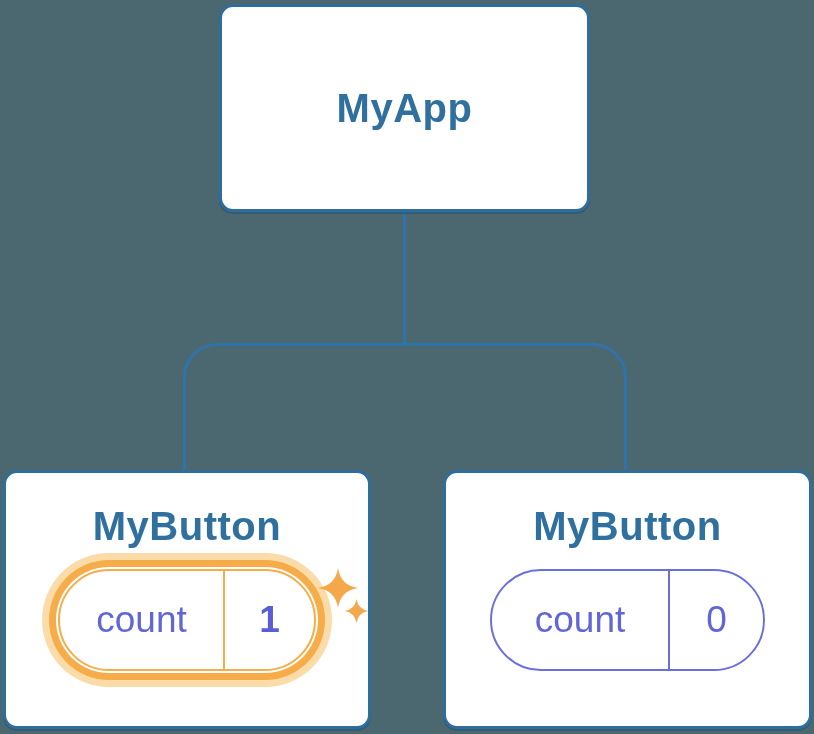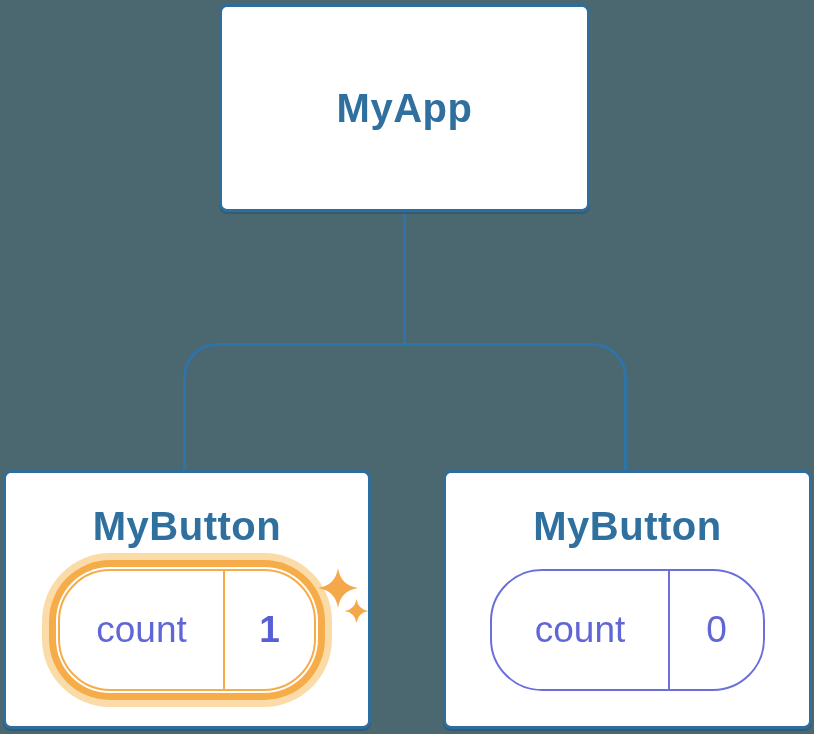--- a/index.html
+++ b/index.html
@@ -36,21 +36,21 @@
     border-bottom: none;
     border-radius: 34px 34px 0 0;
   }
 
   
   .node {
     position: absolute;
     box-sizing: border-box;
     background: #FFFFFF;
     border: 3px solid #2F6D9D;
-    border-radius: 8px;
+    border-radius: 14px;
     box-shadow: 0 2px 0 rgba(32, 82, 120, 0.55);
   }
   .node-root {
     left: 219px;
     top: 4px;
     width: 371px;
     height: 208px;
     display: flex;
     align-items: center;
     justify-content: center;
@@ -75,21 +75,21 @@
     text-align: center;
   }
   .node-child .node-title { margin-top: 30px; }
 
   
   .pill {
     position: relative;
     margin-top: 20px;
     display: flex;
     align-items: stretch;
-    height: 122px;
+    height: 102px;
     box-sizing: border-box;
     background: #FFFFFF;
     border: 2px solid #6B6FDB;
     border-radius: 52px;
   }
   .pill-key {
     display: flex;
     align-items: center;
     justify-content: center;
     font-size: 37px;

